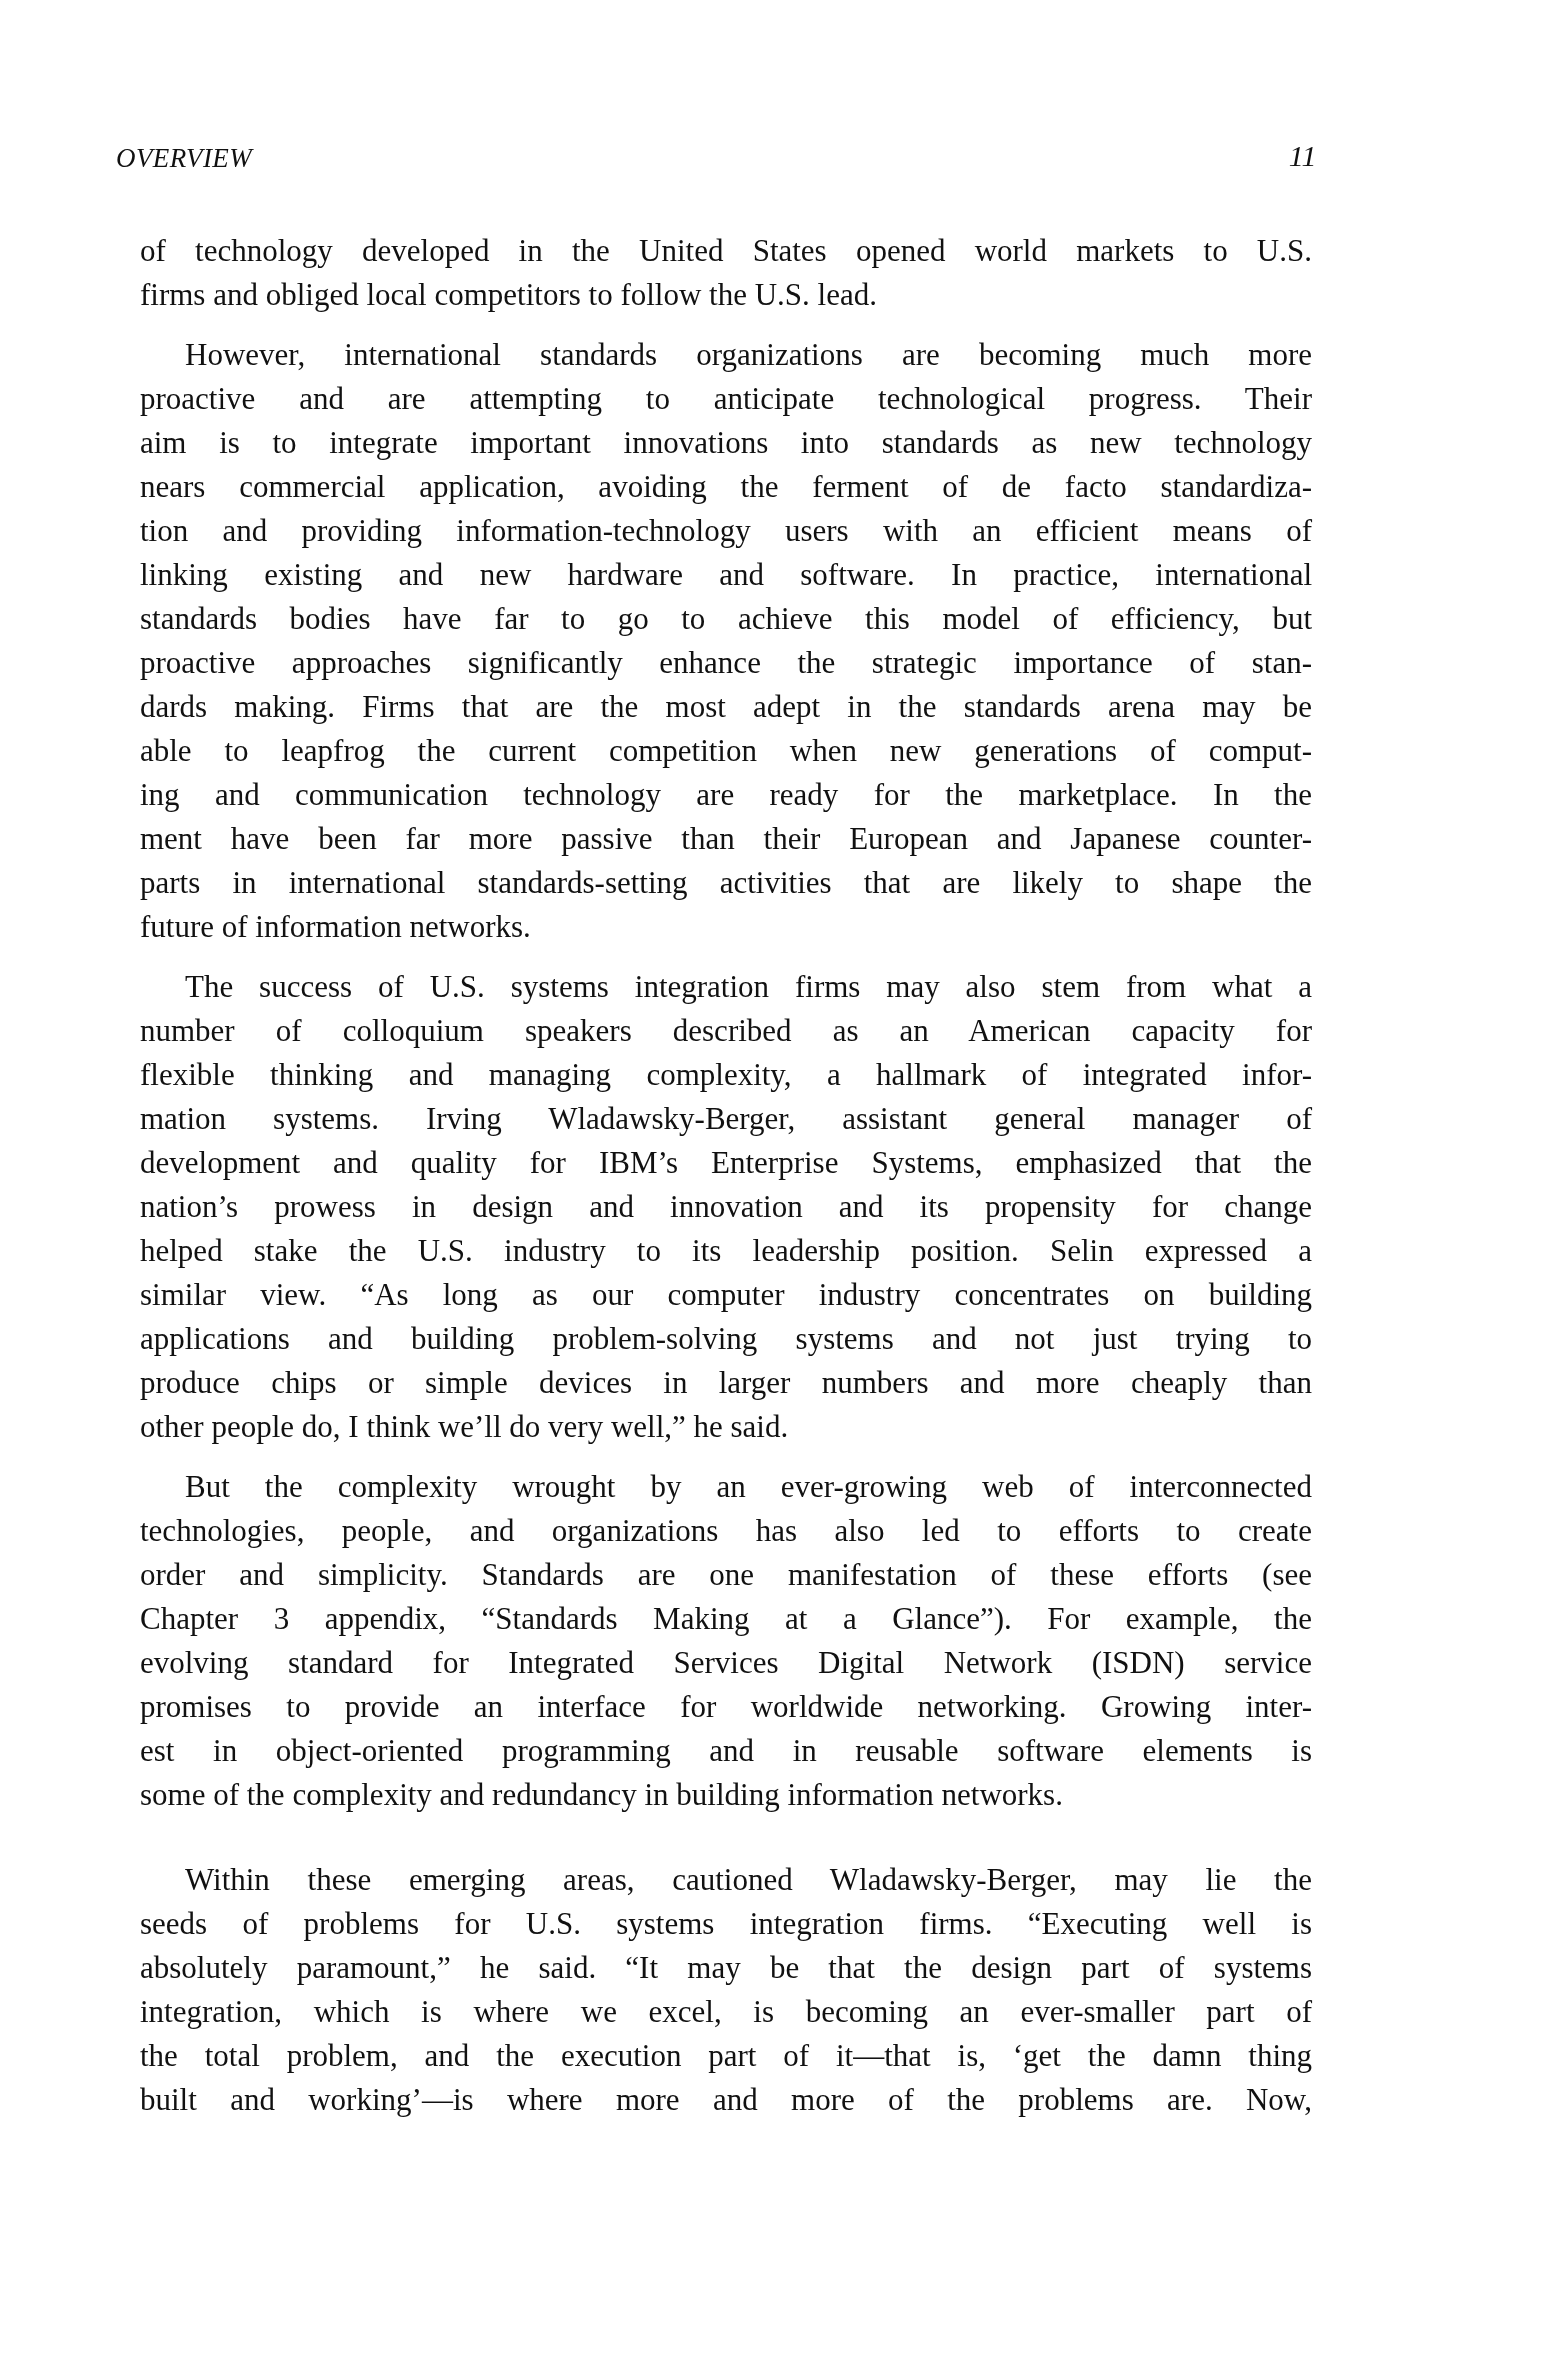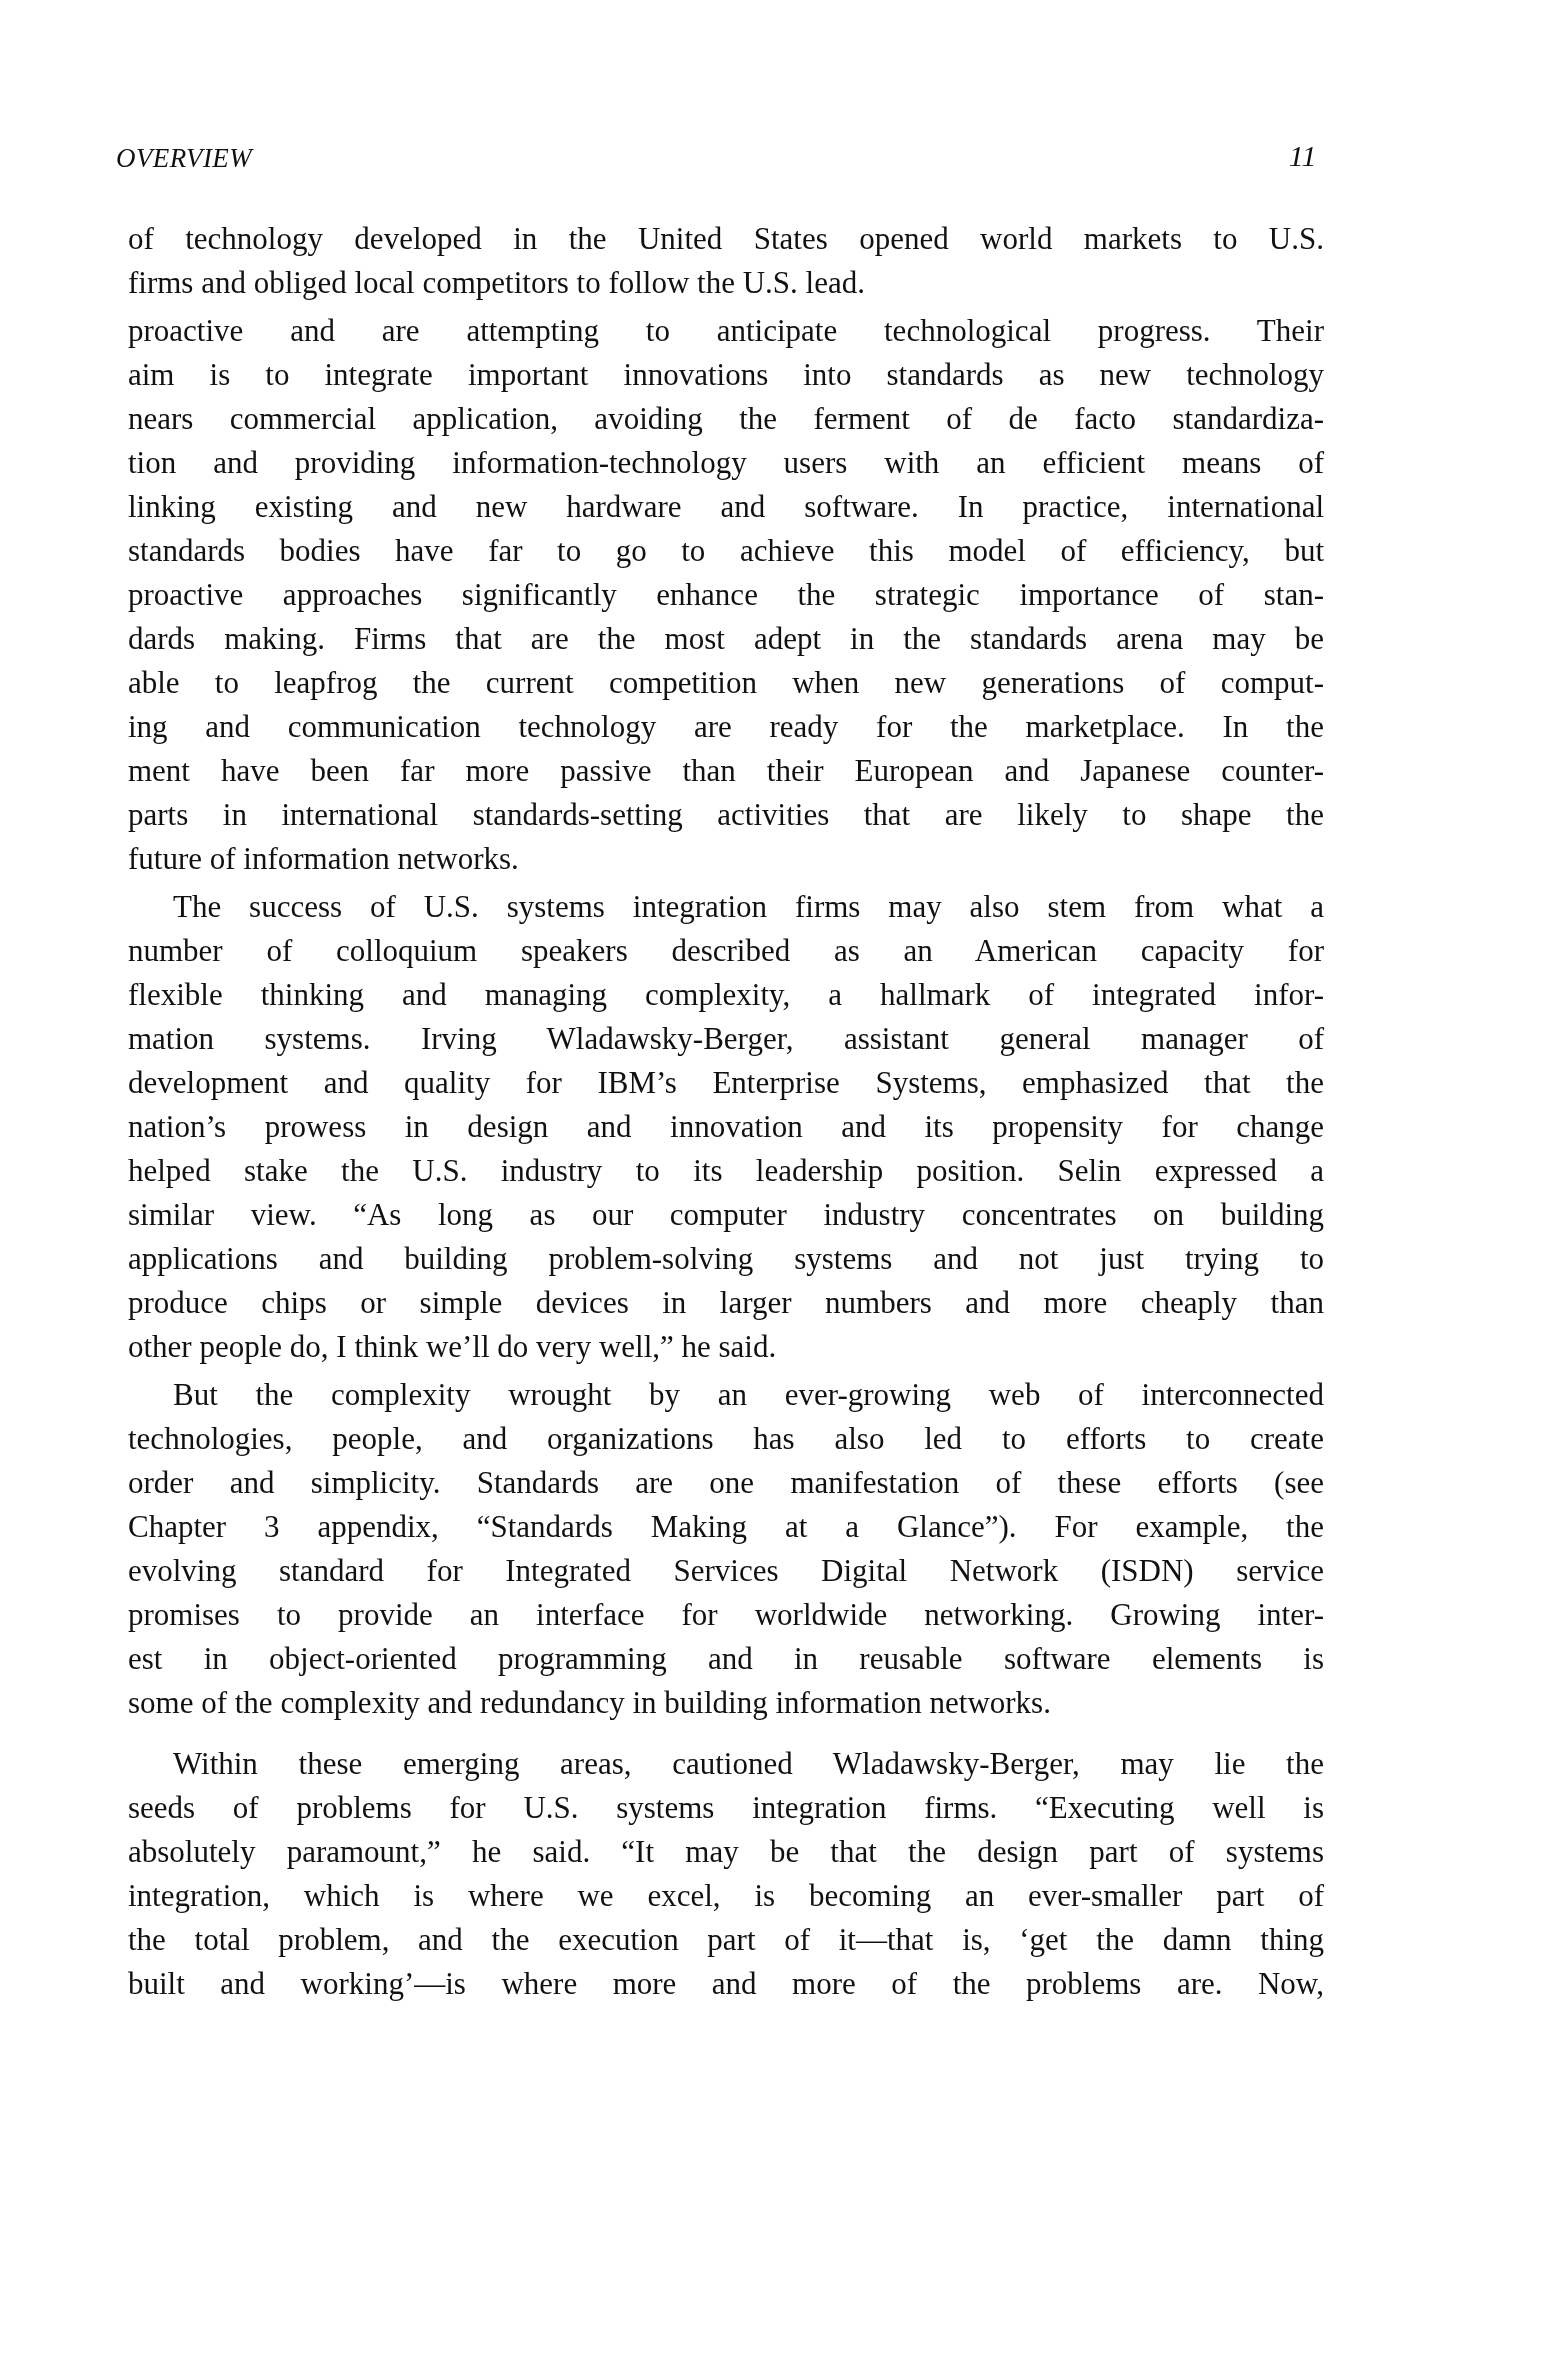--- a/index.html
+++ b/index.html
@@ -2,21 +2,21 @@
 <html style="font-size:14.3px"><head>
 <meta charset="utf-8">
 <style>
   html, body { margin: 0; padding: 0; background: #ffffff; }
   body { width: 1547px; height: 2377px; position: relative; overflow: hidden;
          font-family: "Liberation Serif", "DejaVu Serif", serif; color: #111; }
   .running-head { position: absolute; top: 143px; left: 116px; width: 1204px; height: 36px; text-align: right; }
   .head-title { position: absolute; left: 0; top: 0; font-style: italic; font-size: 27px; letter-spacing: 0.4px; }
   .head-page { position: absolute; right: 3.6px; top: -3.6px; font-style: italic; font-size: 30px; }
   .body-text { position: absolute; top: 213px; left: 124px; width: 1204px; }
-  .para { margin: 4px; }
+  .para { margin: 16px; }
   .line { display: block; height: 44px; line-height: 44px; font-size: 31px;
           text-align: justify; text-align-last: justify; white-space: nowrap; overflow: visible; }
   .line.last { text-align-last: left; }
   .line.indent { padding-left: 45px; }
   .gap { height: 9px; }
 </style>
 </head>
 <body>
 
 <div class="running-head">
@@ -24,20 +24,21 @@
   <span class="head-page">11</span>
 </div>
 
 <div class="body-text">
   <div class="para">
     <span class="line">of technology developed in the United States opened world markets to U.S.</span>
     <span class="line last">firms and obliged local competitors to follow the U.S. lead.</span>
   </div>
 
   <div class="para">
+    <span class="line indent">However, international standards organizations are becoming much more</span>
     <span class="line">proactive and are attempting to anticipate technological progress. Their</span>
     <span class="line">aim is to integrate important innovations into standards as new technology</span>
     <span class="line">nears commercial application, avoiding the ferment of de facto standardiza-</span>
     <span class="line">tion and providing information-technology users with an efficient means of</span>
     <span class="line">linking existing and new hardware and software. In practice, international</span>
     <span class="line">standards bodies have far to go to achieve this model of efficiency, but</span>
     <span class="line">proactive approaches significantly enhance the strategic importance of stan-</span>
     <span class="line">dards making. Firms that are the most adept in the standards arena may be</span>
     <span class="line">able to leapfrog the current competition when new generations of comput-</span>
     <span class="line">ing and communication technology are ready for the marketplace. In the</span>

